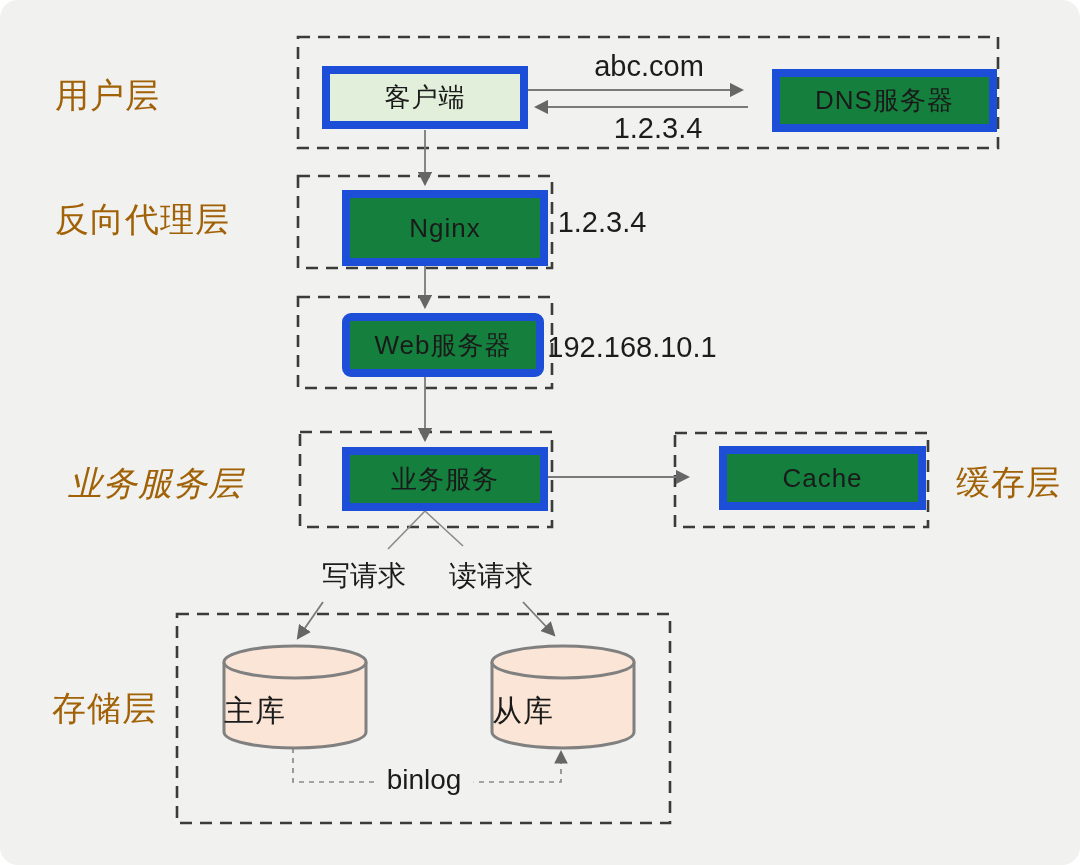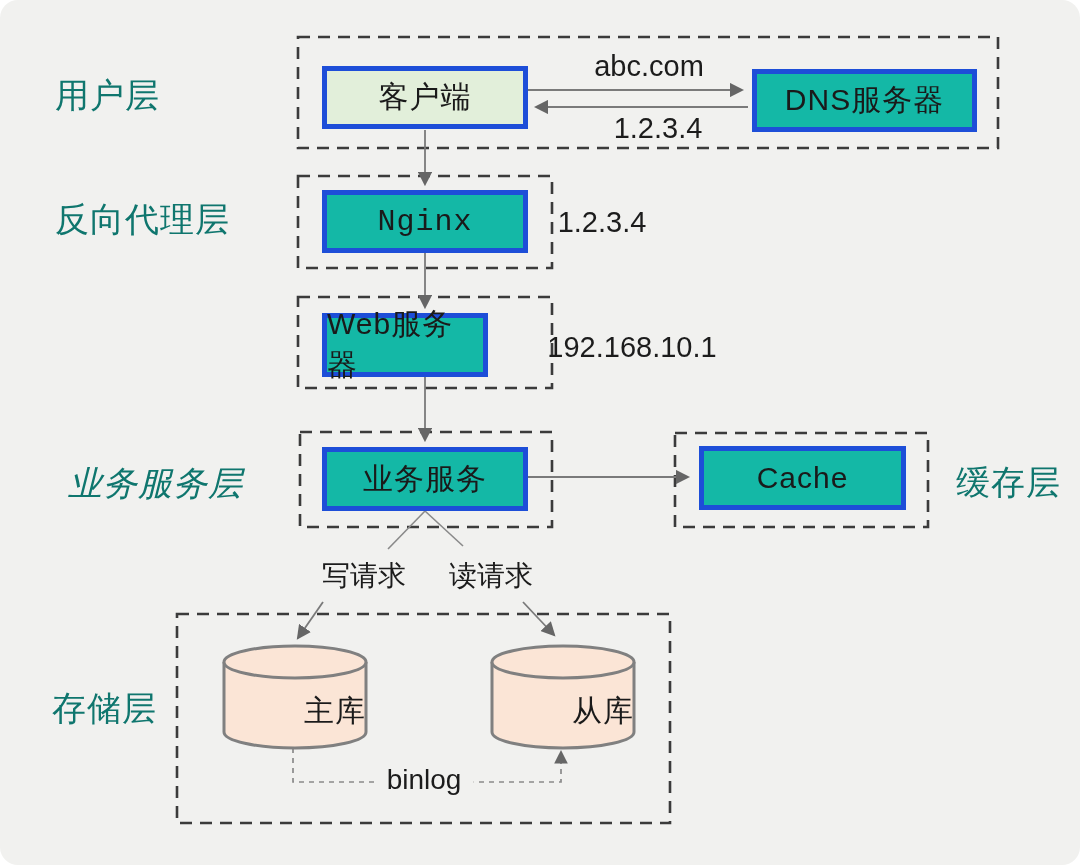--- a/index.html
+++ b/index.html
@@ -4,36 +4,36 @@
 <style>
   html,body{margin:0;padding:0;background:#ffffff;}
   .stage{
     position:relative;width:1080px;height:865px;background:#f1f1ef;
     border-radius:18px;overflow:hidden;
     font-family:"Liberation Sans","DejaVu Sans",sans-serif;color:#1a1a1a;
   }
   svg.overlay{position:absolute;left:0;top:0;width:1080px;height:865px;z-index:1;}
   .node{
     position:absolute;z-index:2;display:flex;align-items:center;justify-content:center;
-    border:5px solid #1d4ed8;font-size:30px;box-sizing:border-box;letter-spacing:1px;
+    border:8px solid #1d4ed8;font-size:26px;box-sizing:border-box;letter-spacing:1px;
   }
-  .node.yellow{background:#14b8a6;}
+  .node.yellow{background:#15803d;margin-left:20px;}
   .node.green{background:#e2efda;}
   .layer-label{
     position:absolute;z-index:2;font-size:34px;white-space:nowrap;
-    transform:translateY(-50%);color:#0f766e;letter-spacing:1px;
+    transform:translateY(-50%);color:#a16207;letter-spacing:1px;
   }
   .edge-label{
     position:absolute;z-index:2;font-size:29px;white-space:nowrap;
     transform:translate(-50%,-50%);color:#1c1c1c;
   }
   .edge-label.small{font-size:28px;}
   .edge-label.masked{background:#f1f1ef;padding:0 12px;}
   .db-label{
-    position:absolute;z-index:2;width:142px;text-align:right;font-size:30px;
+    position:absolute;z-index:2;width:142px;text-align:left;font-size:30px;
     color:#1a1a1a;letter-spacing:1px;
   }
 </style>
 </head>
 <body>
 
 <div class="stage">
 
   <svg class="overlay" viewBox="0 0 1080 865">
     <defs>
@@ -76,22 +76,22 @@
   </svg>
 
   <div class="layer-label" style="left:55px;top:96px;">用户层</div>
   <div class="layer-label" style="left:55px;top:220px;">反向代理层</div>
   <div class="layer-label" style="left:68px;top:484px;font-style:italic;">业务服务层</div>
   <div class="layer-label" style="left:52px;top:709px;">存储层</div>
   <div class="layer-label" style="left:956px;top:483px;text-align:center;">缓存层</div>
 
   <div class="node green" style="left:322px;top:66px;width:206px;height:63px;">客户端</div>
   <div class="node yellow" style="left:752px;top:69px;width:225px;height:63px;">DNS服务器</div>
-  <div class="node yellow" style="left:322px;top:190px;width:206px;height:63px;font-family:Liberation Mono, monospace;">Nginx</div>
-  <div class="node yellow" style="left:322px;top:313px;width:166px;height:64px;">Web服务器</div>
+  <div class="node yellow" style="left:322px;top:190px;width:206px;height:76px;">Nginx</div>
+  <div class="node yellow" style="left:322px;top:313px;width:202px;height:64px;border-radius:9px;">Web服务器</div>
   <div class="node yellow" style="left:322px;top:447px;width:206px;height:64px;">业务服务</div>
   <div class="node yellow" style="left:699px;top:446px;width:207px;height:64px;">Cache</div>
 
   <div class="db-label" style="left:224px;top:691px;">主库</div>
   <div class="db-label" style="left:492px;top:691px;">从库</div>
 
   <div class="edge-label" style="left:649px;top:66px;">abc.com</div>
   <div class="edge-label" style="left:658px;top:128px;">1.2.3.4</div>
   <div class="edge-label" style="left:602px;top:222px;">1.2.3.4</div>
   <div class="edge-label" style="left:632px;top:347px;">192.168.10.1</div>

